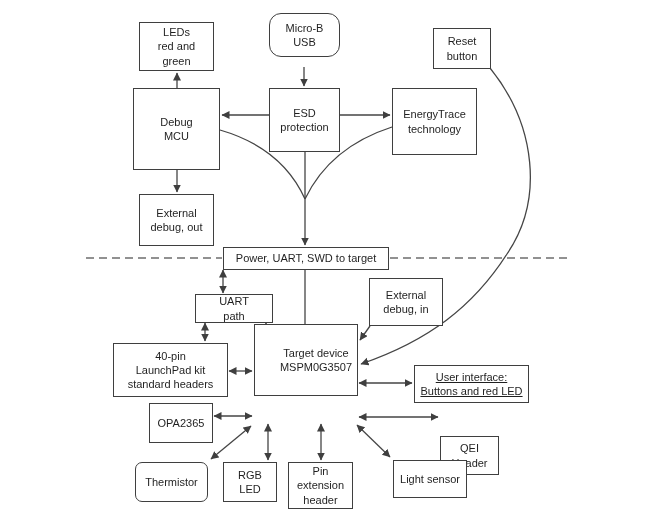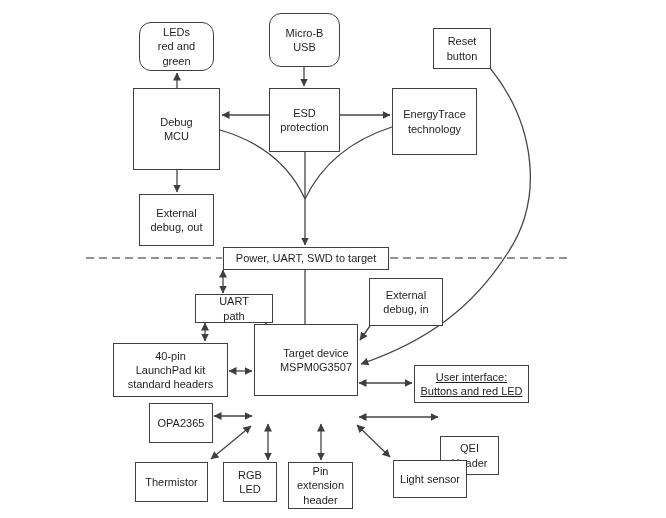--- a/index.html
+++ b/index.html
@@ -10,36 +10,36 @@
   #wires{position:absolute;left:0;top:0;z-index:1;}
   .node{
     position:absolute;box-sizing:border-box;z-index:2;
     background:#ffffff;border:1px solid #3f3f3f;
     display:flex;align-items:center;justify-content:center;
     text-align:center;color:#1f1f1f;font-size:11px;line-height:1.28;
   }
   .node span{white-space:pre-line;}
   .rounded{border-radius:12px;}
   
-  .n-leds{left:139px;top:22px;width:75px;height:49px;border-radius:12px;}
-  .n-usb{left:269px;top:13px;width:71px;height:54px;}
+  .n-leds{left:139px;top:22px;width:75px;height:49px;}
+  .n-usb{left:269px;top:13px;width:71px;height:44px;}
   .n-reset{left:433px;top:28px;width:58px;height:41px;}
   .n-debug-mcu{left:133px;top:88px;width:87px;height:82px;}
   .n-esd{left:269px;top:88px;width:71px;height:64px;}
   .n-energytrace{left:392px;top:88px;width:85px;height:67px;}
   .n-ext-debug-out{left:139px;top:194px;width:75px;height:52px;}
   .n-power-band{left:223px;top:247px;width:166px;height:23px;}
   .n-uart-path{left:195px;top:294px;width:78px;height:29px;}
   .n-ext-debug-in{left:369px;top:278px;width:74px;height:48px;}
   .n-headers40{left:113px;top:343px;width:115px;height:54px;}
   .n-target{left:254px;top:324px;width:104px;height:72px;padding-left:20px;}
   .n-user-interface{left:414px;top:365px;width:115px;height:38px;text-decoration:underline;}
   .n-opa{left:149px;top:403px;width:64px;height:40px;}
   .n-qei{left:440px;top:436px;width:59px;height:39px;}
-  .n-thermistor{left:135px;top:462px;width:73px;height:40px;}
+  .n-thermistor{left:135px;top:462px;width:73px;height:40px;border-radius:7px;}
   .n-rgb-led{left:223px;top:462px;width:54px;height:40px;}
   .n-pin-ext{left:288px;top:462px;width:65px;height:47px;}
   .n-light-sensor{left:393px;top:460px;width:74px;height:38px;}
 </style>
 </head>
 <body>
 
 <div id="stage">
 
   <svg id="wires" width="666" height="518" viewBox="0 0 666 518">

